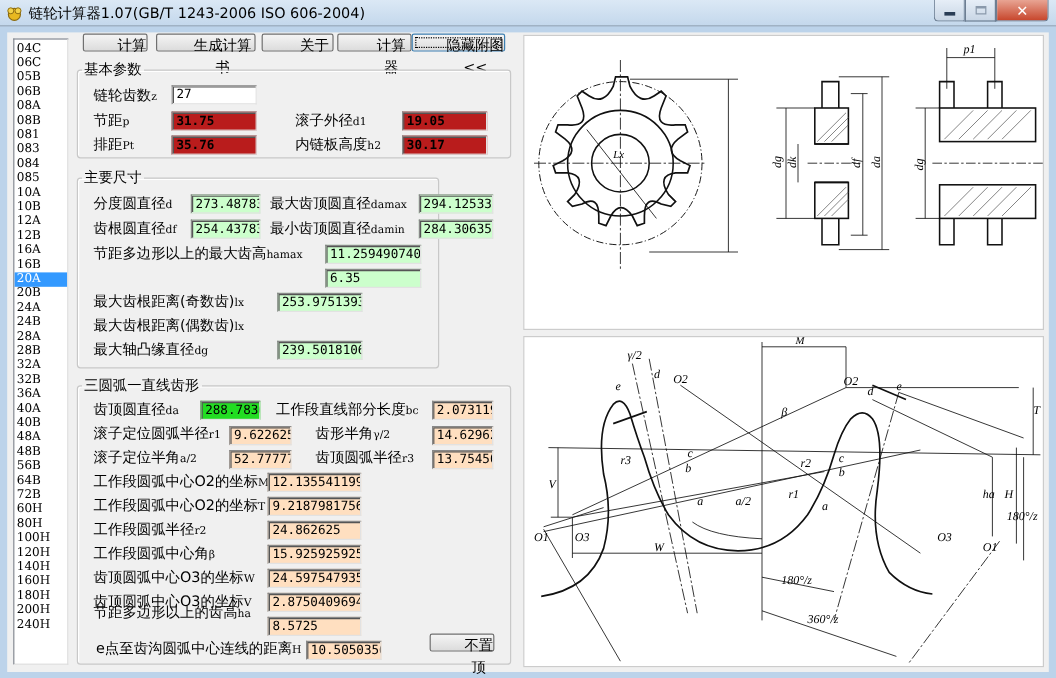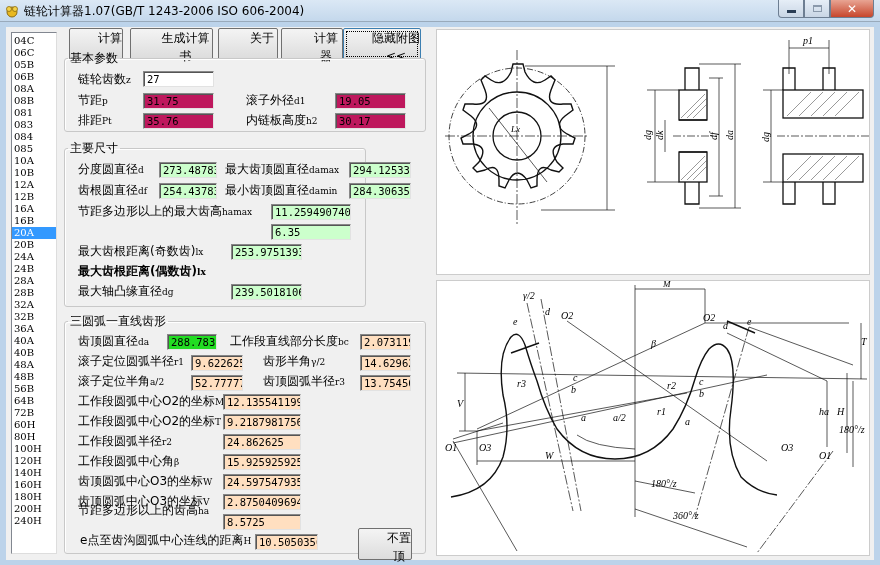--- a/index.html
+++ b/index.html
@@ -15,31 +15,31 @@
   .wbtn.close { width: 44px; background: linear-gradient(#e8a493, #c7462c); border-radius: 0 0 4px 0; color: #fff; font-weight: bold; font-size: 12px; }
   .wbtn .minbar { width: 9px; height: 3px; background: #2a3d55; margin-top: 5px; }
   .wbtn .maxbox { width: 9px; height: 7px; border: 1px solid #8a99ab; border-top-width: 2px; }
 
   .client { position: absolute; left: 6px; top: 27px; width: 868px; height: 533px; background: #f0f0f0; }
 
   .chain-list { position: absolute; left: 5px; top: 5px; width: 46px; height: 522px; background: #fff; border: 1px solid #828790; border-right-color: #ddd; border-bottom-color: #ddd; overflow: hidden; padding-top: 2px; }
   .chain-item { height: 12px; line-height: 12px; font-family: "DejaVu Serif", serif; font-size: 10px; padding-left: 2px; color: #000; }
   .chain-item.sel { background: #3399ff; color: #fff; }
 
-  .btn { position: absolute; height: 32px; background: linear-gradient(#f4f4f4, #dcdcdc); border: 1px solid #707070; border-radius: 2px; font-size: 12px; text-align: center; line-height: 18px; color: #000; padding-left: 28px; }
+  .btn { position: absolute; height: 15px; background: linear-gradient(#f4f4f4, #dcdcdc); border: 1px solid #707070; border-radius: 2px; font-size: 12px; text-align: center; line-height: 18px; color: #000; padding-left: 28px; }
   .btn.active { outline: 1px dotted #000; outline-offset: -4px; border-color: #3c7fb1; }
 
   fieldset { position: absolute; border: 1px solid #c8c8c8; border-radius: 3px; box-shadow: inset 1px 1px 0 #fff; }
   legend { padding: 0 2px; margin-left: 3px; font-size: 12px; color: #000; }
 
   .lbl { position: absolute; font-size: 12px; white-space: nowrap; color: #000; }
   .lbl small { font-family: "DejaVu Serif", serif; font-size: 9px; }
   .fld { position: absolute; height: 16px; border: 1px solid #888; border-right-color: #e2e2e2; border-bottom-color: #e2e2e2; box-shadow: inset 1px 1px 0 #555; font-family: "DejaVu Sans Mono", monospace; font-size: 10.5px; line-height: 14px; padding-left: 3px; overflow: hidden; white-space: nowrap; color: #000; }
   .fld.white { background: #fff; }
-  .fld.yellow { background: #be185d; }
+  .fld.yellow { background: #b91c1c; font-weight: bold; }
   .fld.green { background: #ccffcc; }
   .fld.brightgreen { background: #22dd22; }
   .fld.peach { background: #ffdfc0; }
 
   .diagram { position: absolute; background: #fff; border: 1px solid #ccc; }
 </style>
 </head>
 <body>
 
 <div class="titlebar">
@@ -137,21 +137,21 @@
   <div class="fld green" style="left:343px;top:135px;width:62px;">294.1253379</div>
   <div class="lbl" style="left:72px;top:155px;"><span>齿根圆直径</span><small>df</small></div>
   <div class="fld green" style="left:153px;top:156px;width:58px;">254.43783</div>
   <div class="lbl" style="left:219px;top:155px;"><span>最小齿顶圆直径</span><small>damin</small></div>
   <div class="fld green" style="left:343px;top:156px;width:62px;">284.3063560</div>
   <div class="lbl" style="left:72px;top:176px;"><span>节距多边形以上的最大齿高</span><small>hamax</small></div>
   <div class="fld green" style="left:265px;top:177px;width:80px;">11.2594907407</div>
   <div class="fld green" style="left:265px;top:197px;width:80px;">6.35</div>
   <div class="lbl" style="left:72px;top:216px;"><span>最大齿根距离(奇数齿)</span><small>lx</small></div>
   <div class="fld green" style="left:225px;top:217px;width:71px;">253.9751393</div>
-  <div class="lbl" style="left:72px;top:236px;font-weight:bold;"><span>最大齿根距离(偶数齿)</span><small>lx</small></div>
+  <div class="lbl" style="left:72px;top:236px;"><span>最大齿根距离(偶数齿)</span><small>lx</small></div>
   <div class="lbl" style="left:72px;top:256px;"><span>最大轴凸缘直径</span><small>dg</small></div>
   <div class="fld green" style="left:225px;top:257px;width:71px;">239.5018106</div>
 
   <fieldset style="left:58px;top:286px;width:362px;height:241px;">
     <legend>三圆弧一直线齿形</legend>
   </fieldset>
   <div class="lbl" style="left:72px;top:306px;"><span>齿顶圆直径</span><small>da</small></div>
   <div class="fld brightgreen" style="left:161px;top:307px;width:50px;">288.7836</div>
   <div class="lbl" style="left:224px;top:306px;"><span>工作段直线部分长度</span><small>bc</small></div>
   <div class="fld peach" style="left:354px;top:307px;width:51px;">2.073119</div>

